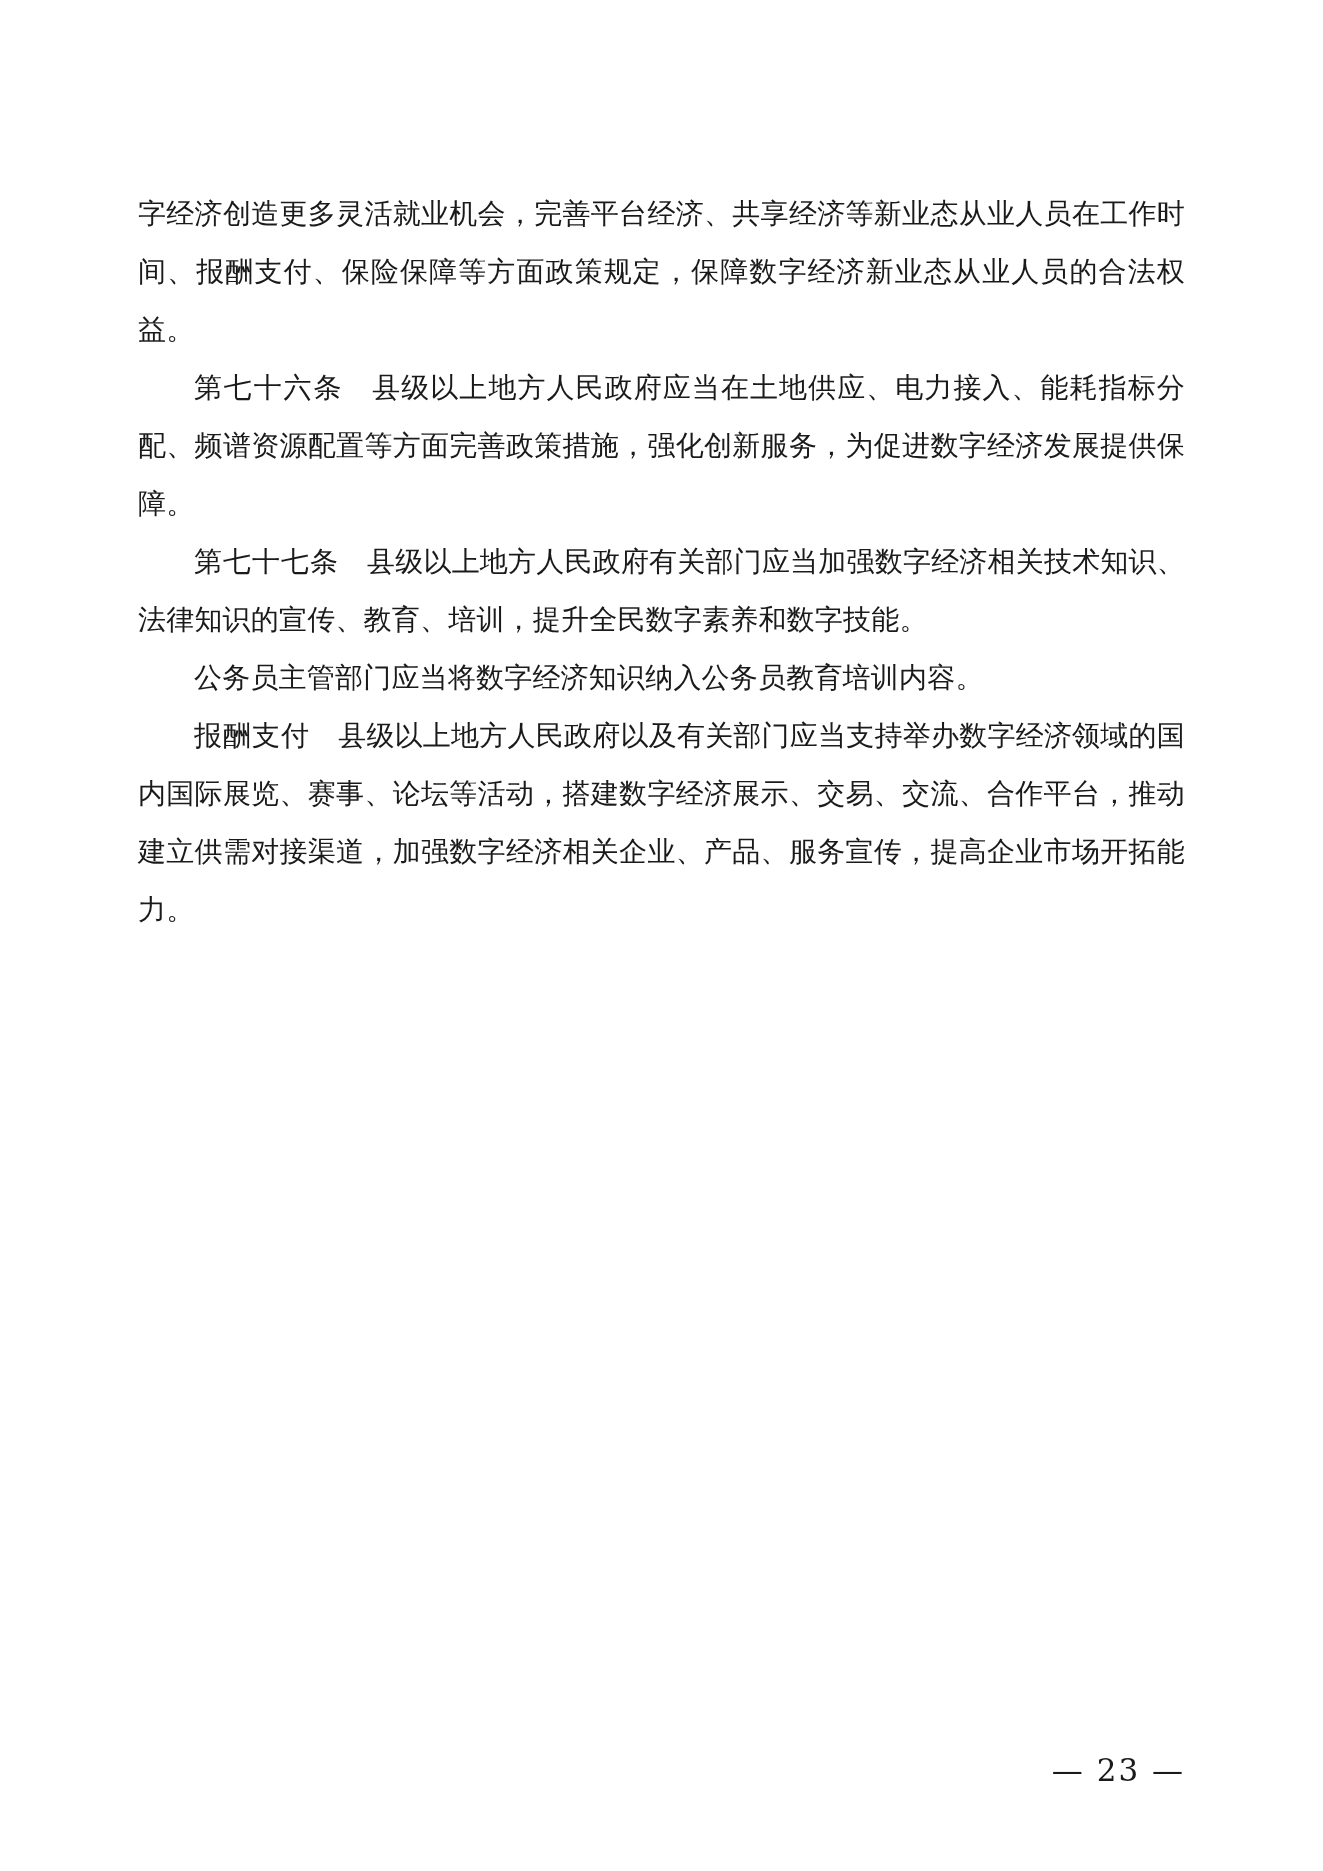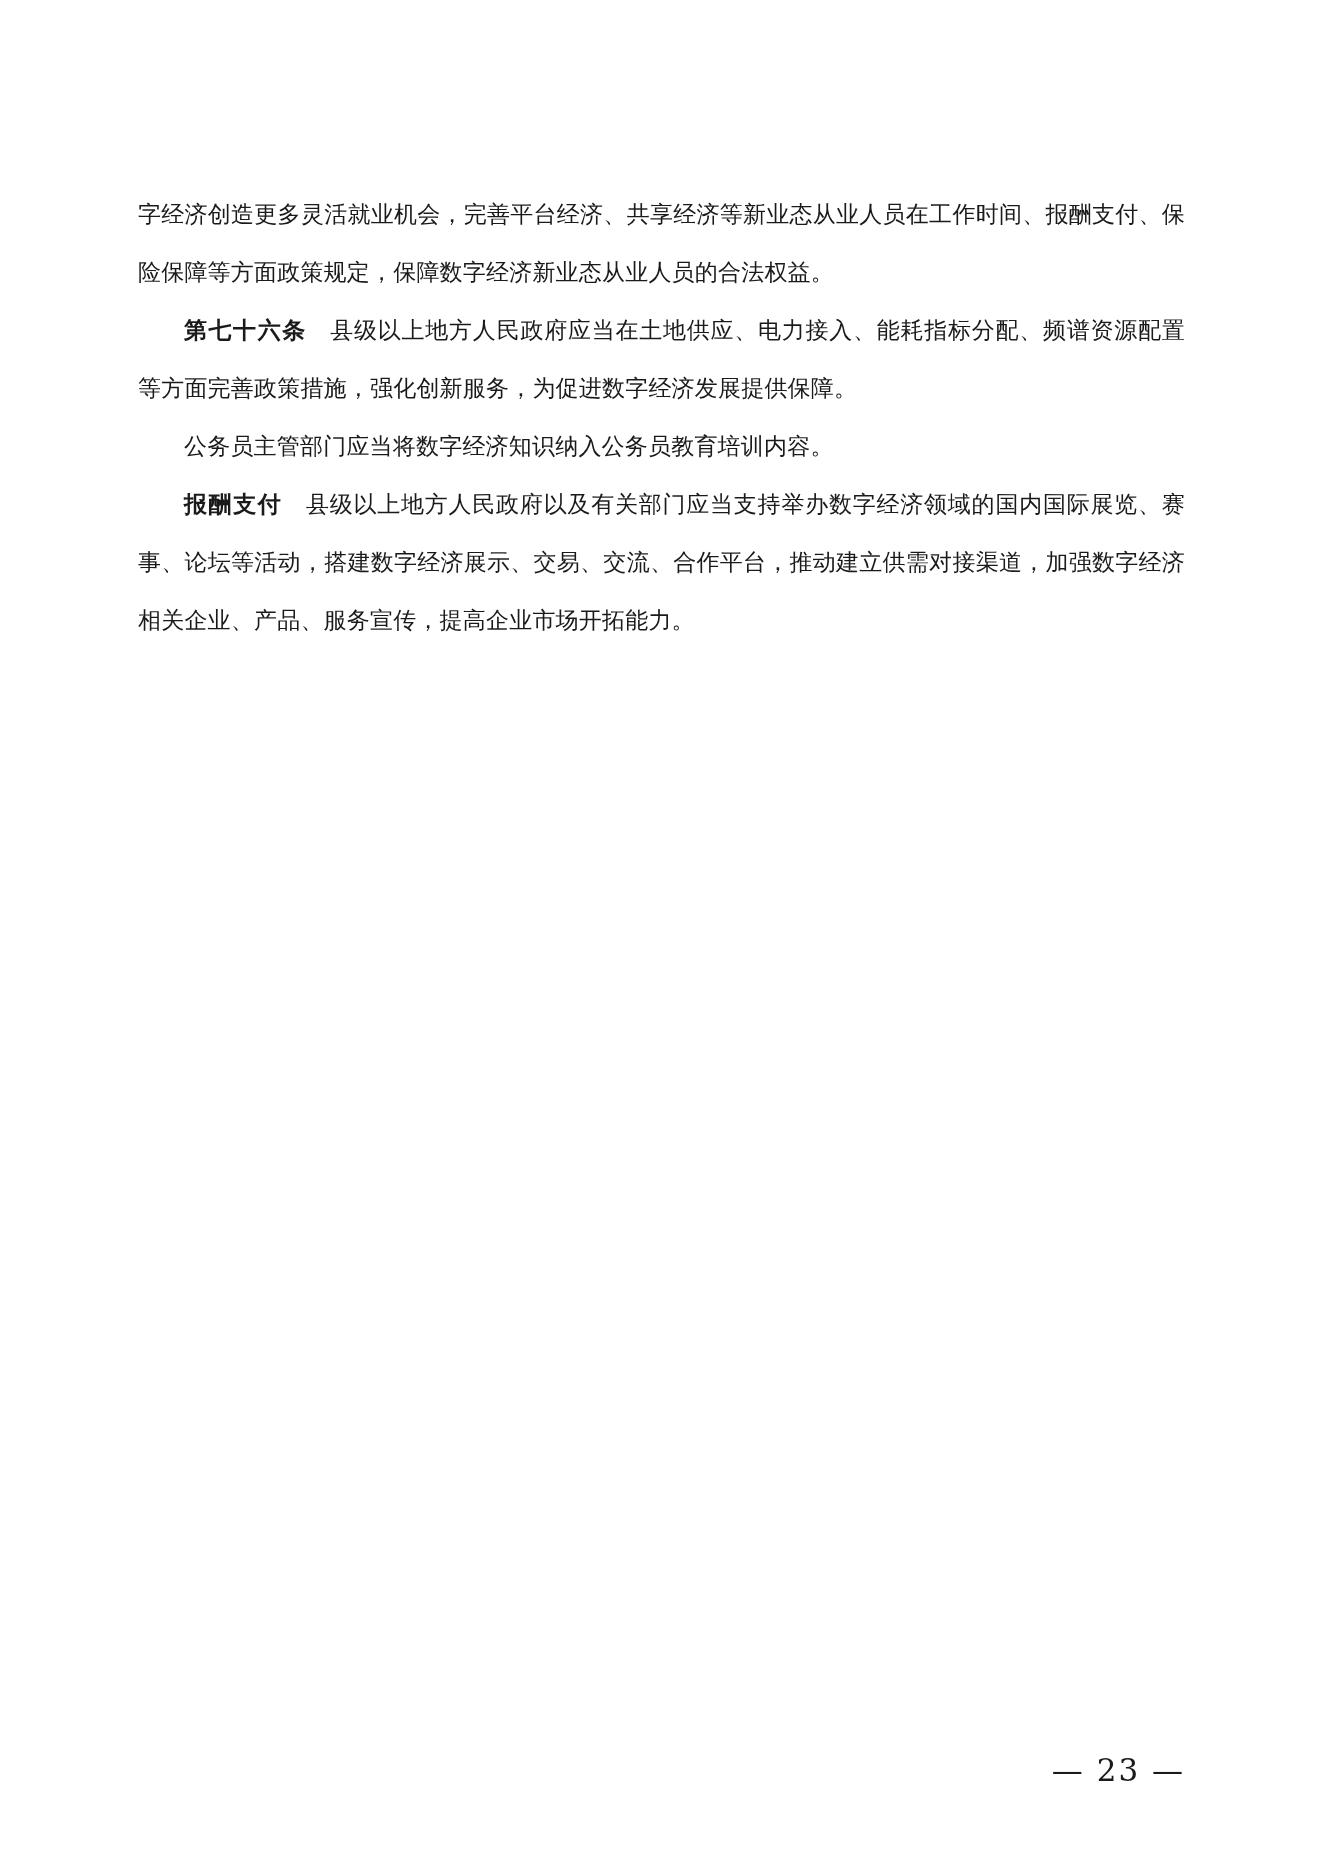--- a/index.html
+++ b/index.html
@@ -18,34 +18,34 @@
   .page {
     position: absolute;
     left: 0;
     top: 0;
     width: 1323px;
     height: 1871px;
     box-sizing: border-box;
     padding: 185px 138px 0 138px;
   }
   .body-text {
-    font-size: 23px;
+    font-size: 28px;
     line-height: 58px;
     text-align: justify;
     text-justify: inter-ideograph;
     letter-spacing: 0.2px;
   }
   p {
     margin: 0;
   }
   p.indent {
     text-indent: 2em;
   }
   .article-label {
-    font-weight: bold;
+    font-weight: normal;
     letter-spacing: 1px;
     margin-top: 26px;
   }
   .gap {
     display: inline-block;
     width: 1em;
   }
   .footer {
     position: absolute;
     left: 138px;
@@ -70,20 +70,23 @@
   <div class="body-text">
 
     <p>
       <span>字经济创造更多灵活就业机会，完善平台经济、共享经济等新业态从业人员在工作时间、报酬支付、保险保障等方面政策规定，保障数字经济新业态从业人员的合法权益。</span>
     </p>
 
     <p class="indent">
       <span class="article-label">第七十六条</span><span class="gap"></span><span>县级以上地方人民政府应当在土地供应、电力接入、能耗指标分配、频谱资源配置等方面完善政策措施，强化创新服务，为促进数字经济发展提供保障。</span>
     </p>
 
+    <p class="indent">
+      <span class="article-label">第七十七条</span><span class="gap"></span><span>县级以上地方人民政府有关部门应当加强数字经济相关技术知识、法律知识的宣传、教育、培训，提升全民数字素养和数字技能。</span>
+    </p>
 
 
     <p class="indent">
       <span>公务员主管部门应当将数字经济知识纳入公务员教育培训内容。</span>
     </p>
 
 
     <p class="indent">
       <span class="article-label">报酬支付</span><span class="gap"></span><span>县级以上地方人民政府以及有关部门应当支持举办数字经济领域的国内国际展览、赛事、论坛等活动，搭建数字经济展示、交易、交流、合作平台，推动建立供需对接渠道，加强数字经济相关企业、产品、服务宣传，提高企业市场开拓能力。</span>
     </p>

